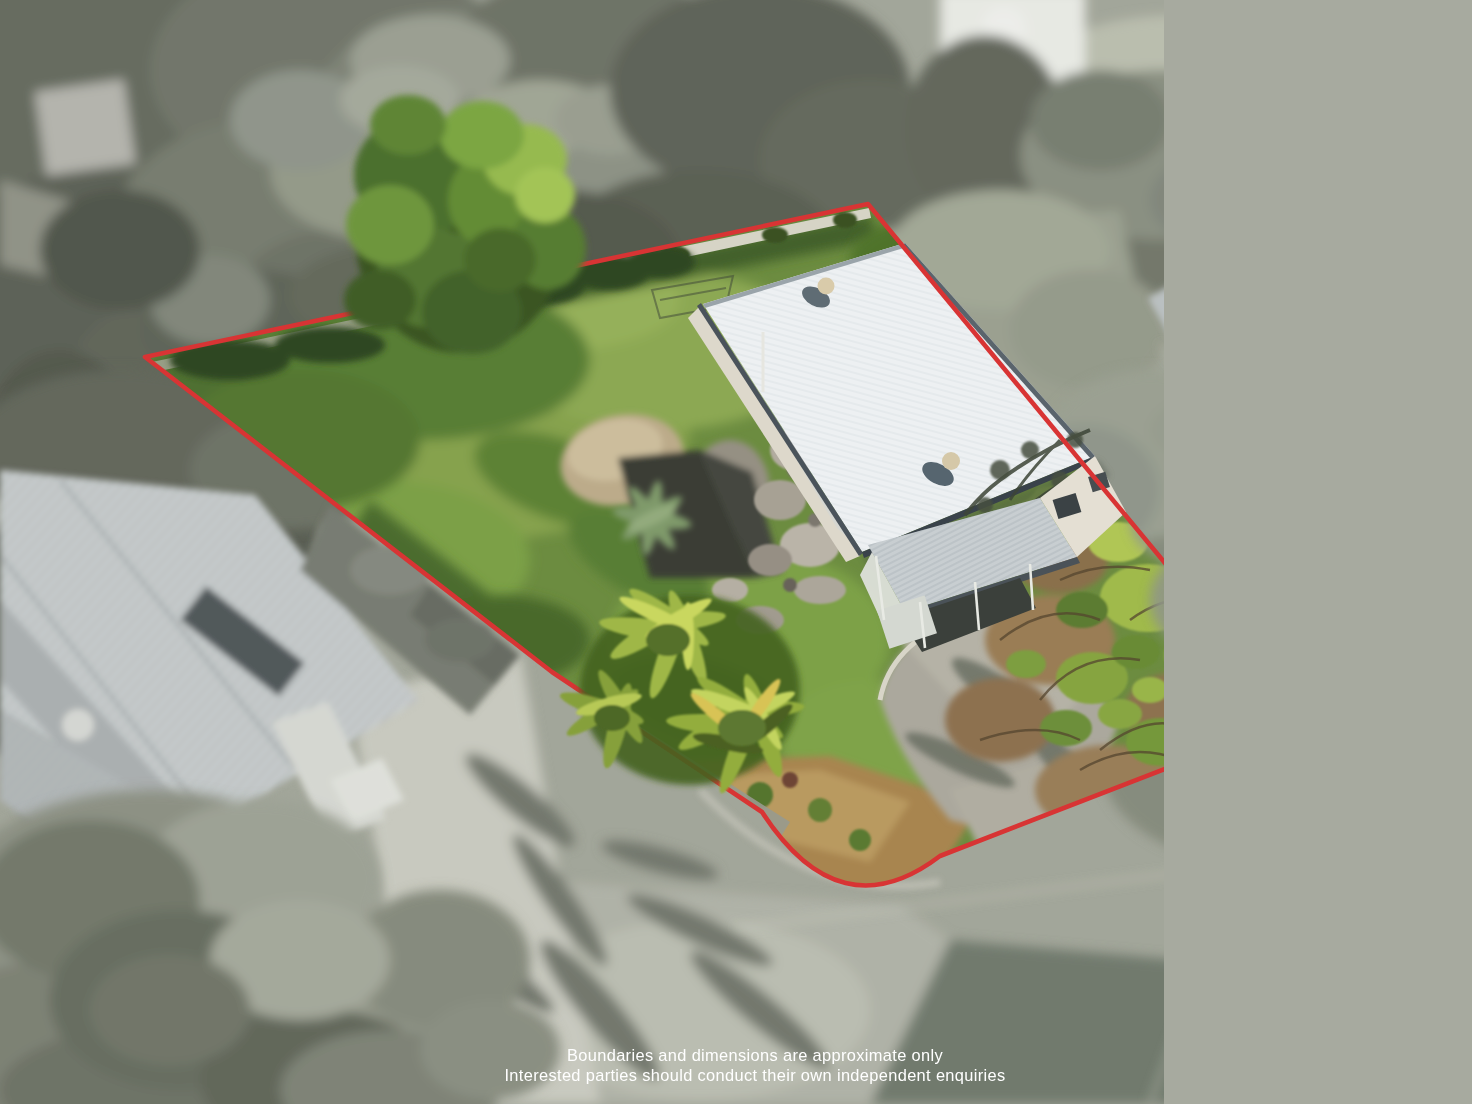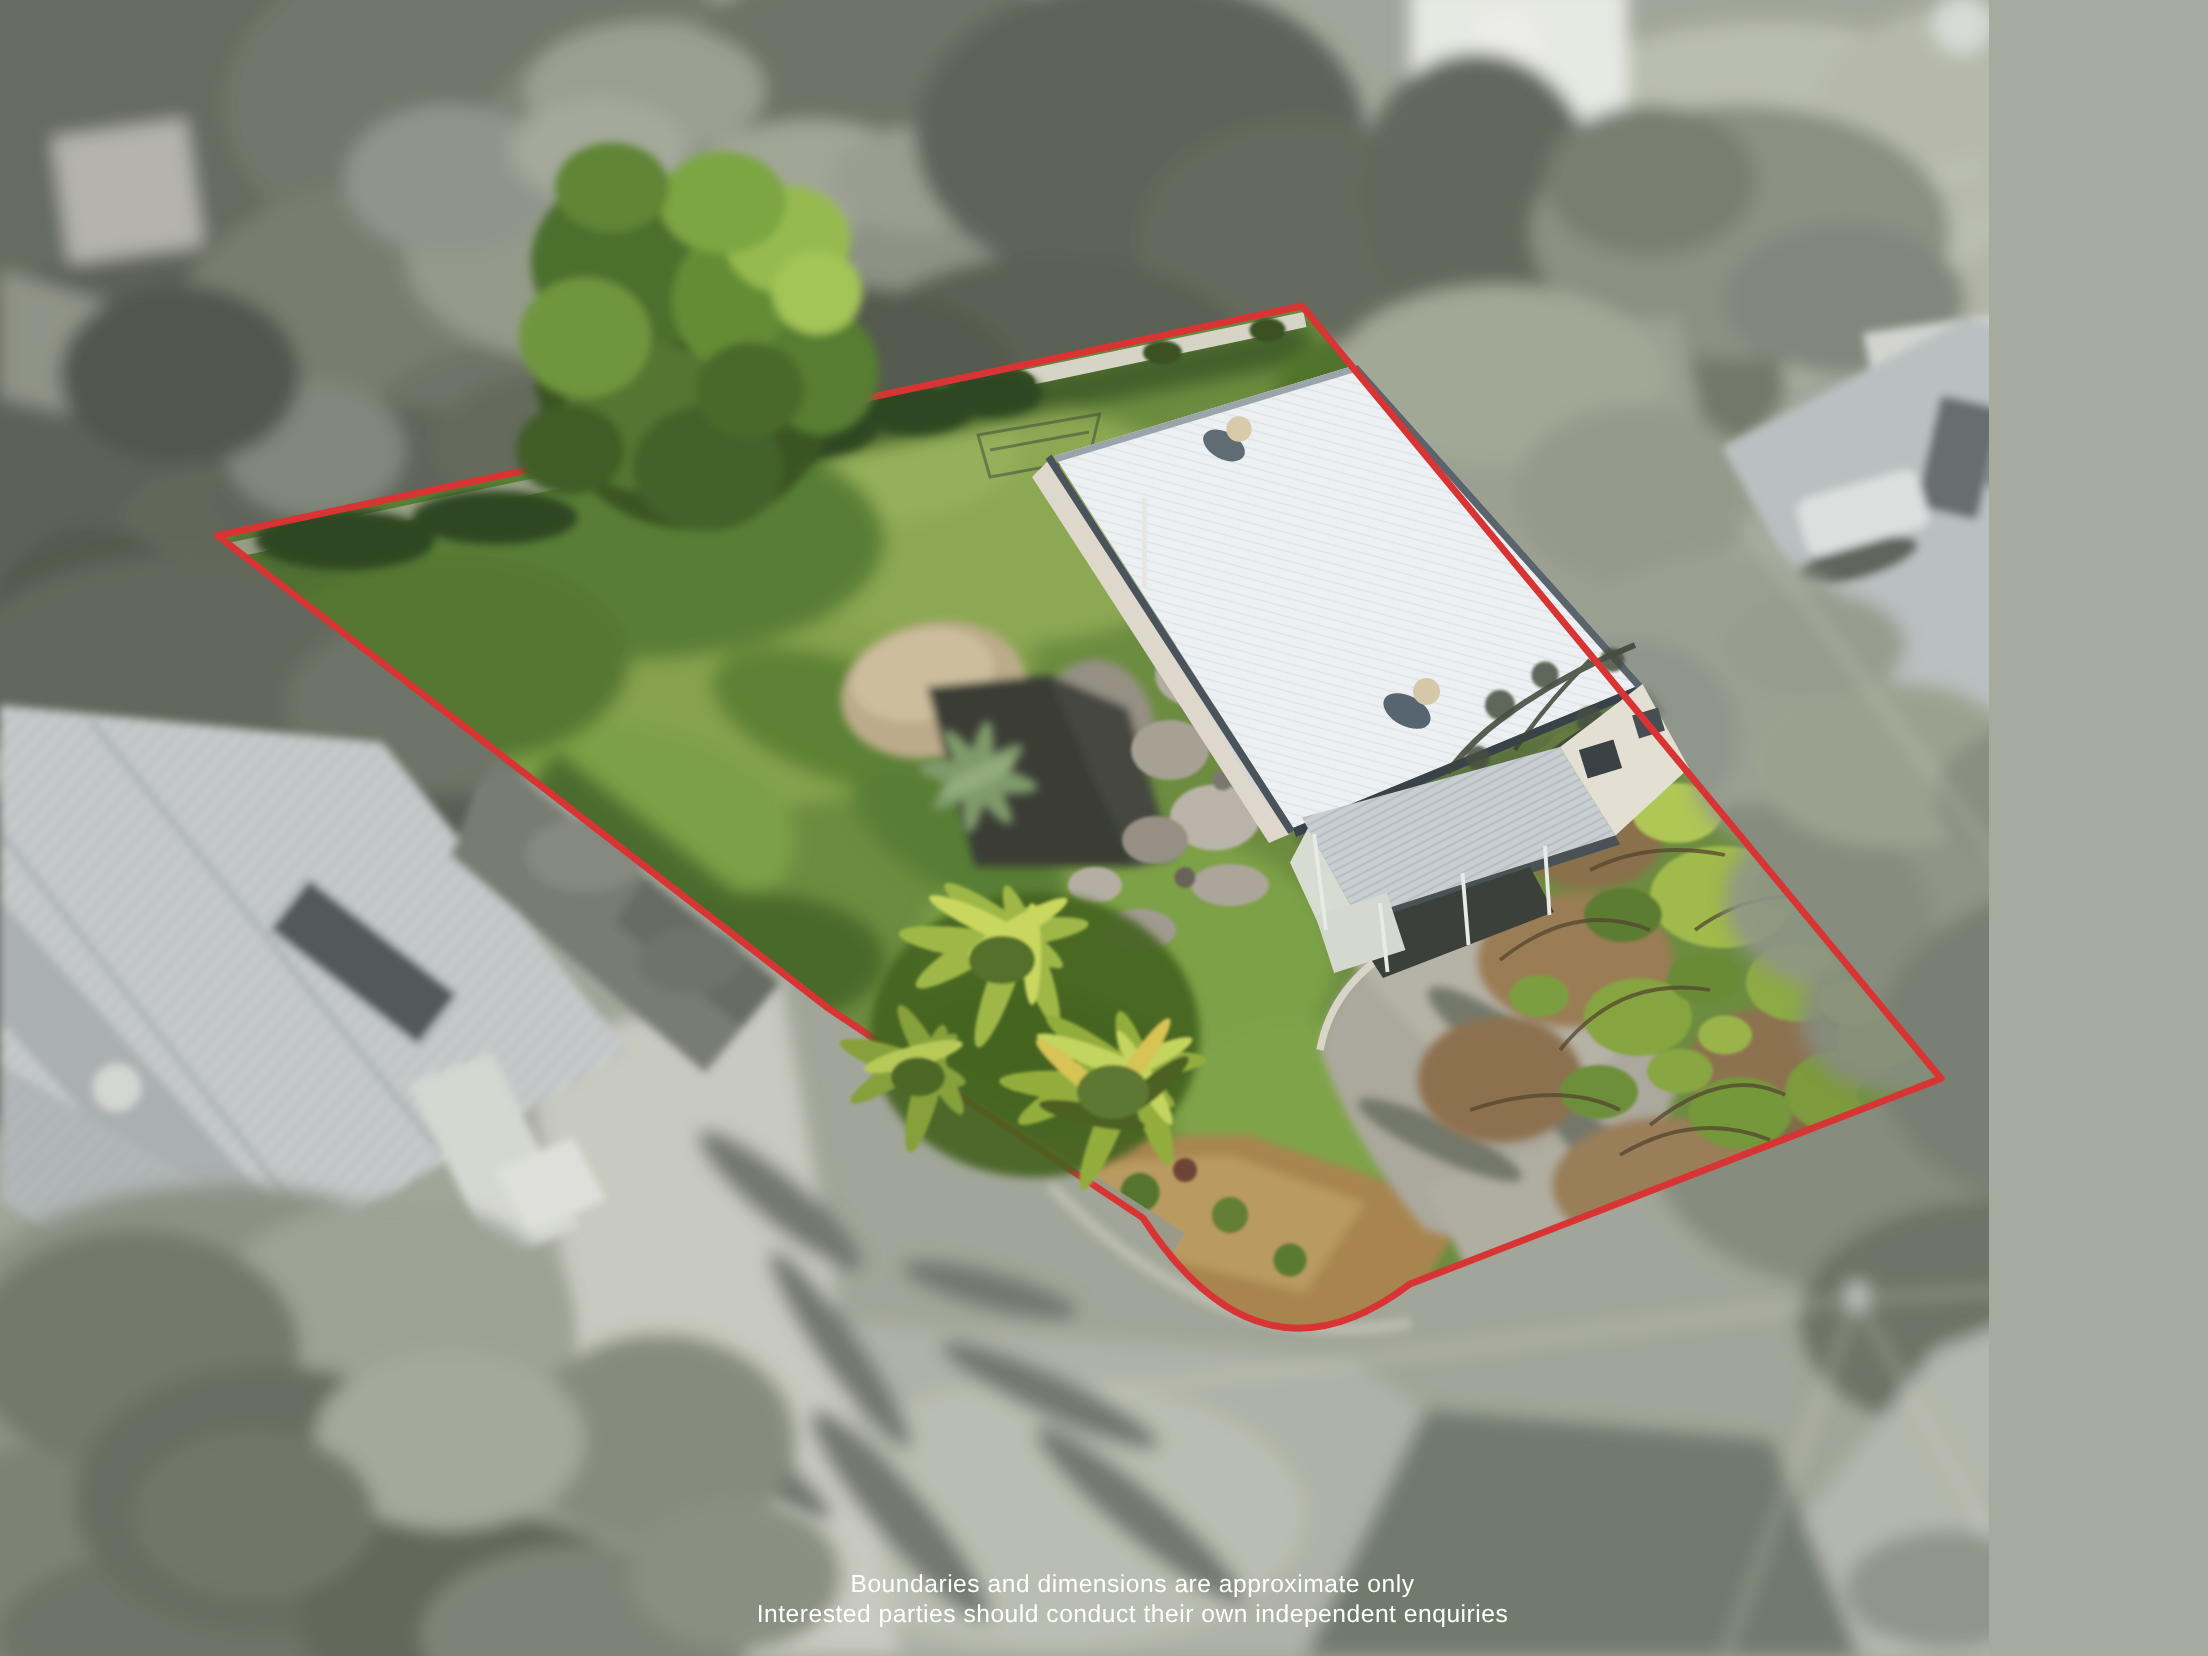--- a/index.html
+++ b/index.html
@@ -1,16 +1,16 @@
 <!DOCTYPE html>
 <html><head>
 <meta charset="utf-8">
 <style>
   html,body{margin:0;padding:0;background:#a7aa9f;}
-  .wrap{position:relative;width:1326px;height:1104px;overflow:hidden;font-family:"Liberation Sans",sans-serif;}
+  .wrap{position:relative;width:1164px;height:1104px;overflow:hidden;font-family:"Liberation Sans",sans-serif;}
   svg{display:block}
 </style>
 </head>
 <body>
 <div class="wrap">
 <svg width="1472" height="1104" viewBox="0 0 1472 1104">
 <defs>
   <filter id="b3" x="-40%" y="-40%" width="180%" height="180%">
           <feGaussianBlur stdDeviation="3"></feGaussianBlur>
         </filter>

